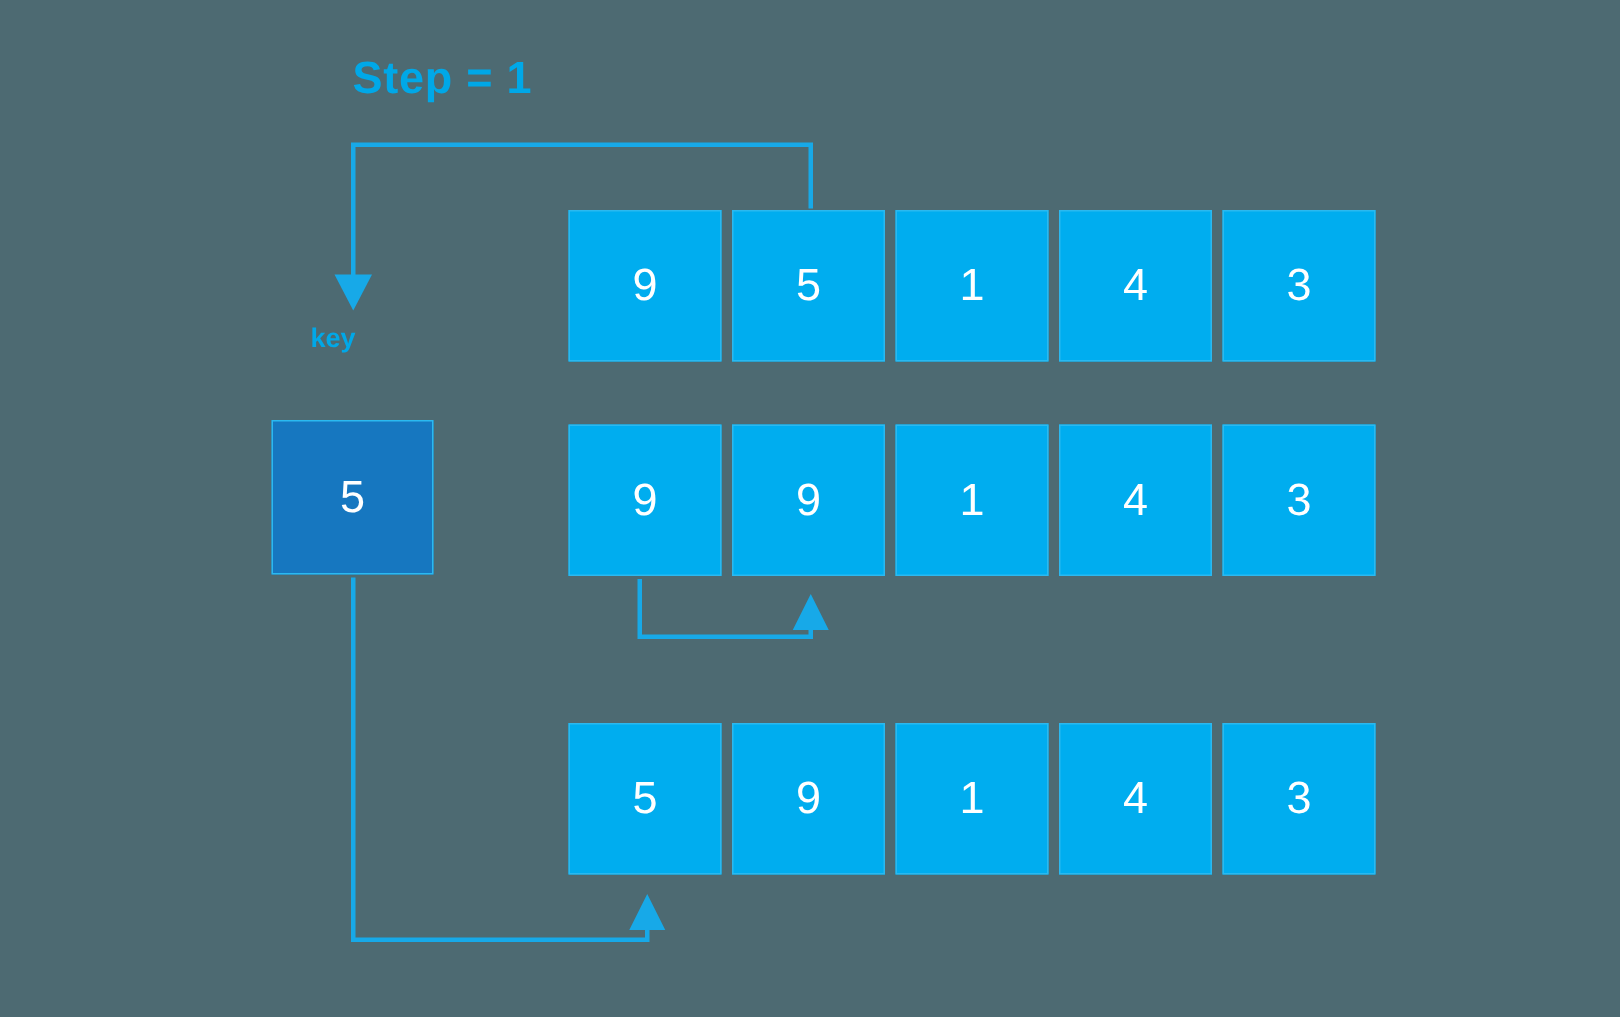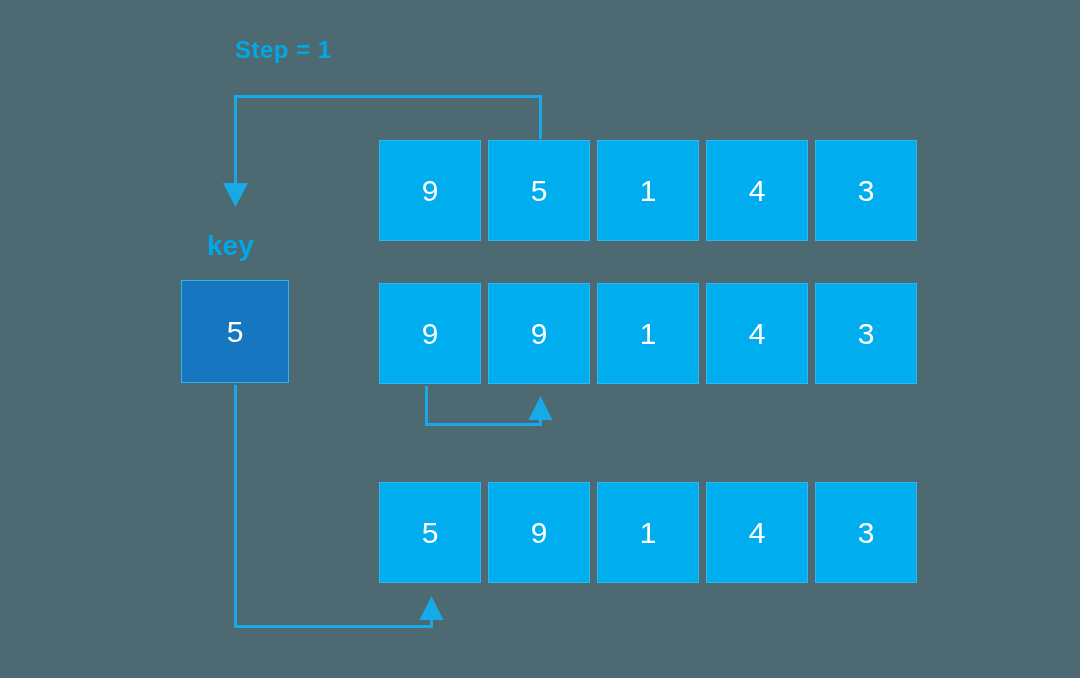--- a/index.html
+++ b/index.html
@@ -26,27 +26,27 @@
     position: absolute;
     color: #00a8e8;
     font-weight: bold;
     white-space: nowrap;
     line-height: 1;
     user-select: none;
   }
   #step-label {
     left: 235px;
     top: 38px;
-    font-size: 24px;
+    font-size: 30px;
     letter-spacing: 0.5px;
   }
   #key-label {
     left: 207px;
-    top: 232px;
-    font-size: 28px;
+    top: 216px;
+    font-size: 18px;
     text-align: right;
   }
   
   .array-row {
     position: absolute;
     left: 379px;
     display: flex;
     gap: 7px;
   }
   #row-0 { top: 140px; }

